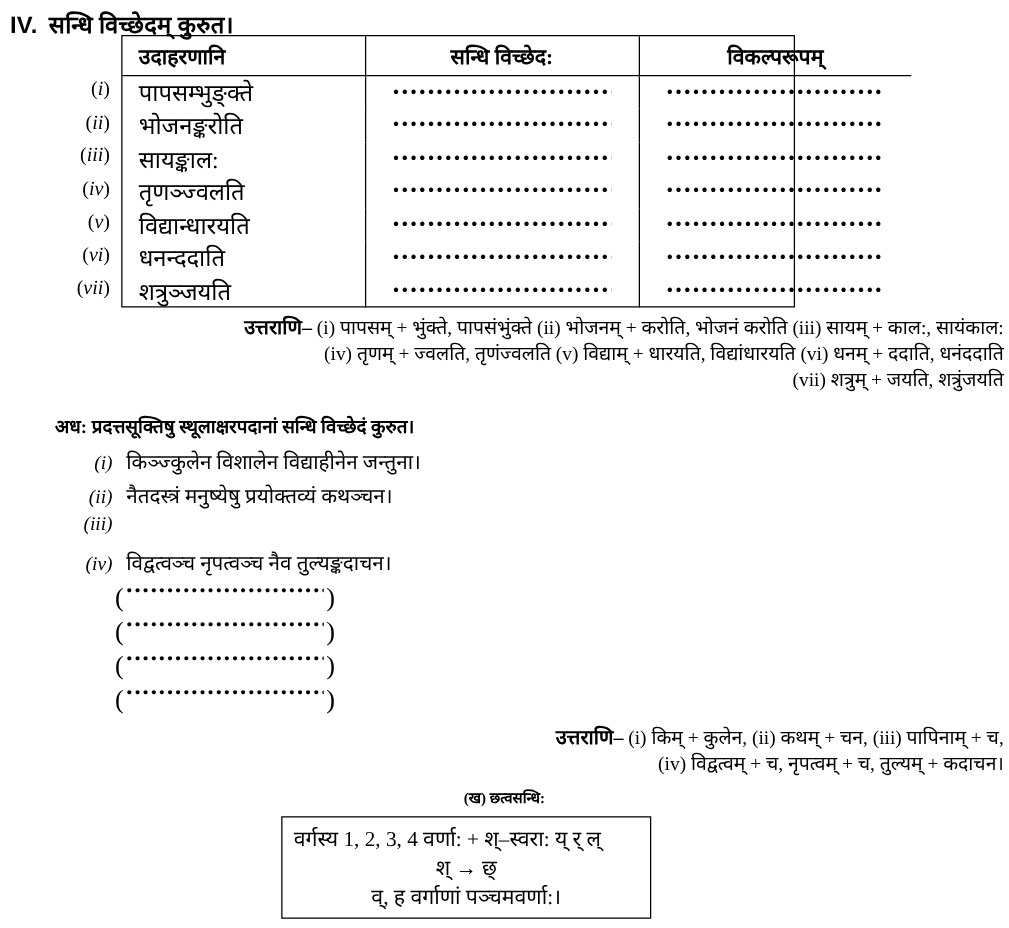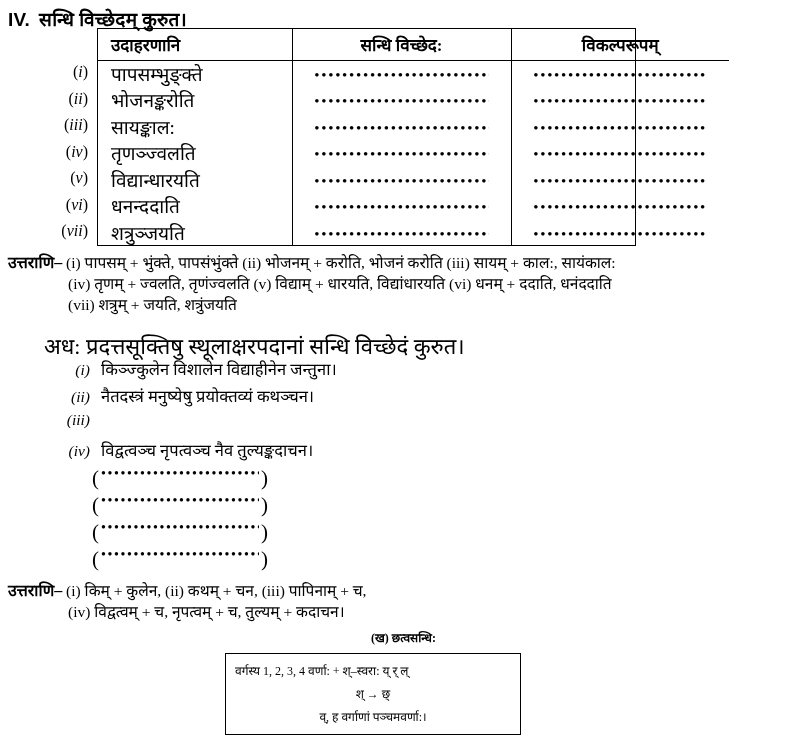--- a/index.html
+++ b/index.html
@@ -109,38 +109,39 @@
     font-style: italic;
     font-family: "Liberation Serif", serif;
   }
   .romans .rn .paren { font-style: normal; }
 
   
   .ans {
     position: absolute;
     font-size: 15.5px;
     line-height: 21px;
+    text-align: right;
   }
   .ans .lbl {
     font-weight: bold;
     font-size: 16px;
     white-space: nowrap;
   }
   .ans-1 { left: 8px; top: 252px; width: 795px; }
   .ans-1 .row2 { padding-left: 60px; }
   .ans-2 { left: 8px; top: 580px; width: 795px; }
   .ans-2 .row2 { padding-left: 60px; }
 
   
   .sub-instruction {
     position: absolute;
     left: 44px;
     top: 330px;
-    font-size: 22px;
-    font-weight: normal;
+    font-size: 15px;
+    font-weight: bold;
     white-space: nowrap;
   }
 
   
   .sent-list {
     position: absolute;
     left: 44px;
     top: 357px;
     width: 520px;
   }
@@ -206,21 +207,21 @@
     position: absolute;
     left: 225px;
     top: 653px;
     width: 296px;
     height: 82px;
     border: 1.6px solid #000;
     box-sizing: border-box;
     padding-top: 6px;
   }
   .rule-box .line {
-    font-size: 12px;
+    font-size: 17px;
     line-height: 23px;
     text-align: center;
     white-space: nowrap;
   }
   .rule-box .line.l1 { text-align: left; padding-left: 9px; }
 </style>
 </head>
 <body>
 
 <div class="page">

